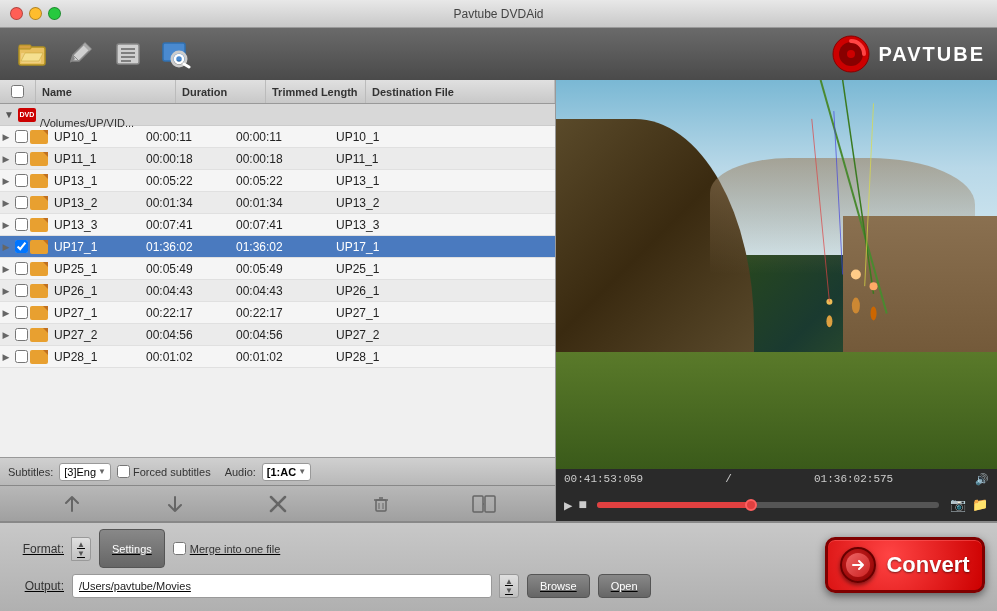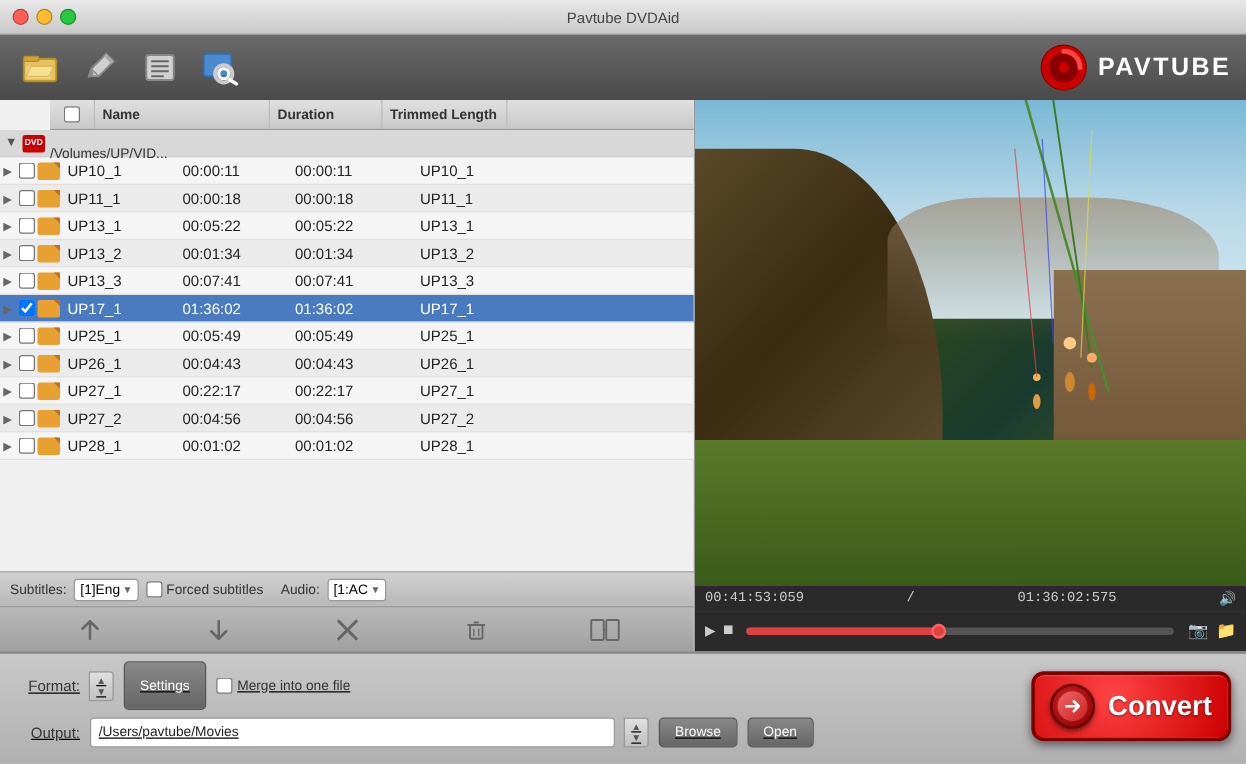--- a/index.html
+++ b/index.html
@@ -97,21 +97,20 @@
     }
 
     
     .table-header {
       display: flex;
       align-items: flex-end;
       background: linear-gradient(to bottom, #e0e0e0, #c8c8c8);
       border-bottom: 1px solid #999;
       height: 24px;
       min-height: 24px;
-      margin-left: 40px;
     }
     .th-checkbox {
       width: 36px;
       display: flex;
       align-items: center;
       justify-content: center;
       border-right: 1px solid #bbb;
       height: 100%;
     }
     .th-cell {
@@ -259,20 +258,21 @@
     .audio-label { margin-left: 8px; color: #333; font-weight: 500; }
     .audio-dropdown {
       background: white;
       border: 1px solid #999;
       border-radius: 3px;
       padding: 1px 4px;
       font-size: 11px;
       height: 18px;
       display: flex;
       align-items: center;
+      font-weight: bold;
     }
 
     
     .button-bar {
       height: 36px;
       background: linear-gradient(to bottom, #b8b8b8, #a0a0a0);
       border-top: 1px solid #888;
       display: flex;
       align-items: center;
       justify-content: space-around;
@@ -640,20 +640,21 @@
 
   <div class="file-panel">
 
     <div class="table-header">
       <div class="th-checkbox">
         <input type="checkbox" style="">
       </div>
       <div class="th-cell th-name">Name</div>
       <div class="th-cell th-duration">Duration</div>
       <div class="th-cell th-trimmed">Trimmed Length</div>
+      <div class="th-cell th-dest">Destination File</div>
     </div>
 
     <div class="table-body">
 
       <div class="dvd-group-row">
         <span class="dvd-arrow">▼</span>
         <div class="dvd-icon">DVD</div>
         <span class="dvd-path">/Volumes/UP/VID...</span>
       </div>
 
@@ -778,21 +779,21 @@
       <span class="cell cell-duration">00:01:02</span>
       <span class="cell cell-trimmed">00:01:02</span>
       <span class="cell cell-dest">UP28_1</span>
     </div>
         </div>
     </div>
 
     <div class="sub-audio-bar">
       <span class="sub-label">Subtitles:</span>
       <div class="sub-dropdown">
-        <span>[1]Eng</span>
+        <span>[3]Eng</span>
         <span style="font-size:8px;margin-left:2px;color:#666">▼</span>
       </div>
       <div class="forced-checkbox">
         <input type="checkbox" style="">
         <span>Forced subtitles</span>
       </div>
       <span class="audio-label">Audio:</span>
       <div class="audio-dropdown">
         <span>[1:AC</span>
         <span style="font-size:8px;margin-left:2px;color:#666">▼</span>

